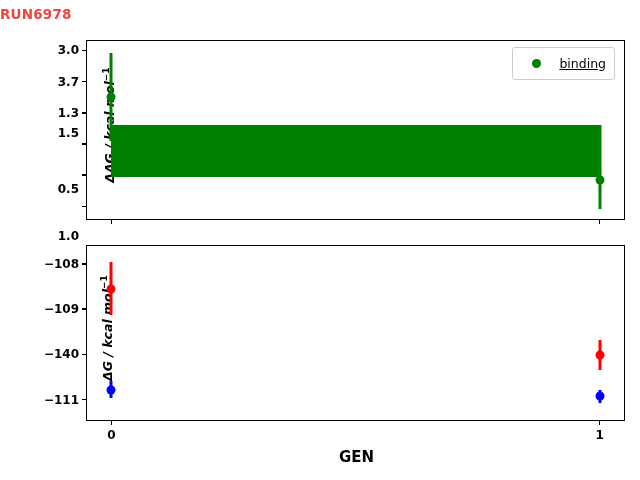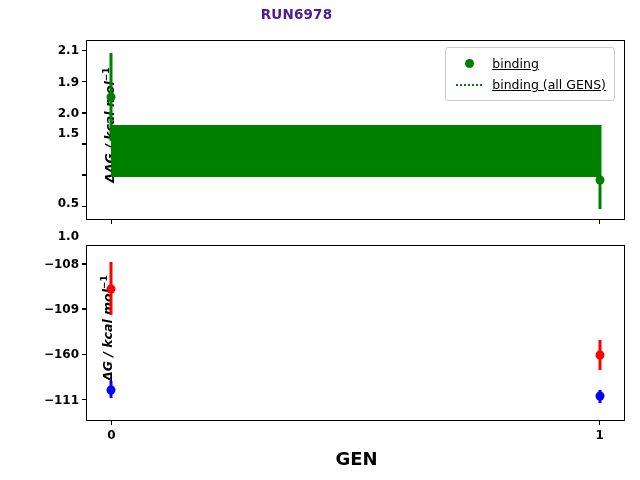--- a/index.html
+++ b/index.html
@@ -1,21 +1,21 @@
 <!DOCTYPE html>
 <html><head>
 <meta charset="utf-8">
 <style>
   html,body{margin:0;padding:0;}
   body{width:640px;height:480px;background:#ffffff;
        font-family:"DejaVu Sans",sans-serif;overflow:hidden;}
   #fig{position:relative;width:640px;height:480px;}
 
-  .title{position:absolute;left:0;top:6px;width:593px;text-align:center;
-         font-size:13.5px;font-weight:bold;color:#4c1d95;letter-spacing:.2px;}
+  .title{position:absolute;left:0;top:6px;width:593px;text-align:left;
+         font-size:13.5px;font-weight:bold;color:#ef4444;letter-spacing:.2px;}
 
   .axes{position:absolute;box-sizing:border-box;border:1.7px solid #000;background:#fff;}
   #ax-top{left:86px;top:40px;width:539px;height:180px;}
   #ax-bot{left:86px;top:245px;width:539px;height:176px;}
 
   .plotclip{position:absolute;left:0;top:0;right:0;bottom:0;overflow:hidden;}
 
   
   .ytick{position:absolute;right:100%;width:5px;height:1.7px;background:#000;}
   .ylab{position:absolute;right:100%;margin-right:8px;transform:translateY(-50%);
@@ -23,21 +23,21 @@
   .xtick{position:absolute;top:100%;width:1.7px;height:5px;background:#000;}
   .xlab{position:absolute;top:100%;margin-top:8px;transform:translateX(-50%);
         white-space:nowrap;font-size:12px;font-weight:bold;color:#000;}
 
   
   .ytitle{position:absolute;transform-origin:50% 50%;transform:rotate(-90deg);
           white-space:nowrap;font-size:12.5px;font-weight:bold;color:#000;}
   #ytitle-top{left:-78px;top:76px;width:200px;text-align:center;}
   #ytitle-bot{left:-80px;top:74px;width:200px;text-align:center;}
   .xtitle{position:absolute;left:0;width:539px;top:100%;margin-top:28px;
-          text-align:center;font-size:18px;font-weight:bold;color:#000;}
+          text-align:center;font-size:15px;font-weight:bold;color:#000;}
 
   
   .ebar{position:absolute;width:3px;transform:translateX(-50%);}
   .dot{position:absolute;width:9px;height:9px;border-radius:50%;
        transform:translate(-50%,-50%);}
   .band{position:absolute;}
 
   
   .legend{position:absolute;box-sizing:border-box;background:#fff;
           border:1px solid #ccc;border-radius:3px;padding:5px 8px 5px 6px;
@@ -58,31 +58,31 @@
   <div class="title">RUN6978</div>
 
   <div class="axes" id="ax-top">
 
     <div class="ytitle" id="ytitle-top">
       <span class="ital">ΔΔG / kcal mol</span><sup>−1</sup>
     </div>
 
     <div id="ytop-ticks">
         <div class="ytick" style="top: 164.659px;"></div>
-        <div class="ylab" style="top: 162px; margin-left: 7px;">0.5</div>
+        <div class="ylab" style="top: 148px; margin-left: 7px;">0.5</div>
         <div class="ytick" style="top: 133.431px;"></div>
         <div class="ylab" style="top: 150px; margin-top: 45px;">1.0</div>
         <div class="ytick" style="top: 102.203px;"></div>
         <div class="ylab" style="top: 92px;">1.5</div>
         <div class="ytick" style="top: 70.9746px;"></div>
-        <div class="ylab" style="top: 71.8246px;">2.0</div>
+        <div class="ylab" style="top: 71.8246px;">1.3</div>
         <div class="ytick" style="top: 39.7465px;"></div>
-        <div class="ylab" style="top: 40.5965px;">1.9</div>
+        <div class="ylab" style="top: 40.5965px;">3.7</div>
         <div class="ytick" style="top: 8.51842px;"></div>
-        <div class="ylab" style="top: 9.36842px;">2.1</div>
+        <div class="ylab" style="top: 9.36842px;">3.0</div>
       </div>
     <div id="xtop-ticks">
         <div class="xtick" style="left: 23.5591px;"></div>
         <div class="xtick" style="left: 511.741px;"></div>
       </div>
 
     <div class="plotclip" id="top-plot">
         <div class="ebar" style="left: 24.4091px; top: 12.4912px; height: 87.4386px; background: rgb(0, 128, 0);"></div>
         <div class="dot" style="left: 24.4091px; top: 56.2105px; background: rgb(0, 128, 0);"></div>
         <div class="ebar" style="left: 512.591px; top: 84.3158px; height: 83.6912px; background: rgb(0, 128, 0);"></div>
@@ -90,40 +90,34 @@
         <div class="band" style="left: 24.4091px; width: 488.182px; top: 83.6912px; height: 52.4632px; background: rgb(0, 128, 0);"></div>
       </div>
 
     <div class="legend" id="leg-top" style="right:9px;top:6px;text-decoration:underline;">
       <div class="legrow">
         <span class="legmark">
           <span class="legdot" id="legdot-binding" style="background: rgb(0, 128, 0);"></span>
         </span>
         <span class="legtext">binding</span>
       </div>
-      <div class="legrow">
-        <span class="legmark">
-          <span class="legline" id="legline-binding" style="border-top-color: rgb(0, 128, 0);"></span>
-        </span>
-        <span class="legtext">binding (all GENS)</span>
-      </div>
     </div>
   </div>
 
   <div class="axes" id="ax-bot">
 
     <div class="ytitle" id="ytitle-bot">
       <span class="ital">ΔG / kcal mol</span><sup>−1</sup>
     </div>
 
     <div id="ybot-ticks">
         <div class="ytick" style="top: 152.812px;"></div>
         <div class="ylab" style="top: 153.662px;">−111</div>
         <div class="ytick" style="top: 107.618px;"></div>
-        <div class="ylab" style="top: 108.468px;">−160</div>
+        <div class="ylab" style="top: 108.468px;">−140</div>
         <div class="ytick" style="top: 62.4227px;"></div>
         <div class="ylab" style="top: 63.2727px; text-align: center;">−109</div>
         <div class="ytick" style="top: 17.2279px;"></div>
         <div class="ylab" style="top: 18.0779px;">−108</div>
       </div>
     <div id="xbot-ticks">
         <div class="xtick" style="left: 23.5591px;"></div>
         <div class="xlab" style="left: 24.4091px;">0</div>
         <div class="xtick" style="left: 511.741px;"></div>
         <div class="xlab" style="left: 512.591px;">1</div>

